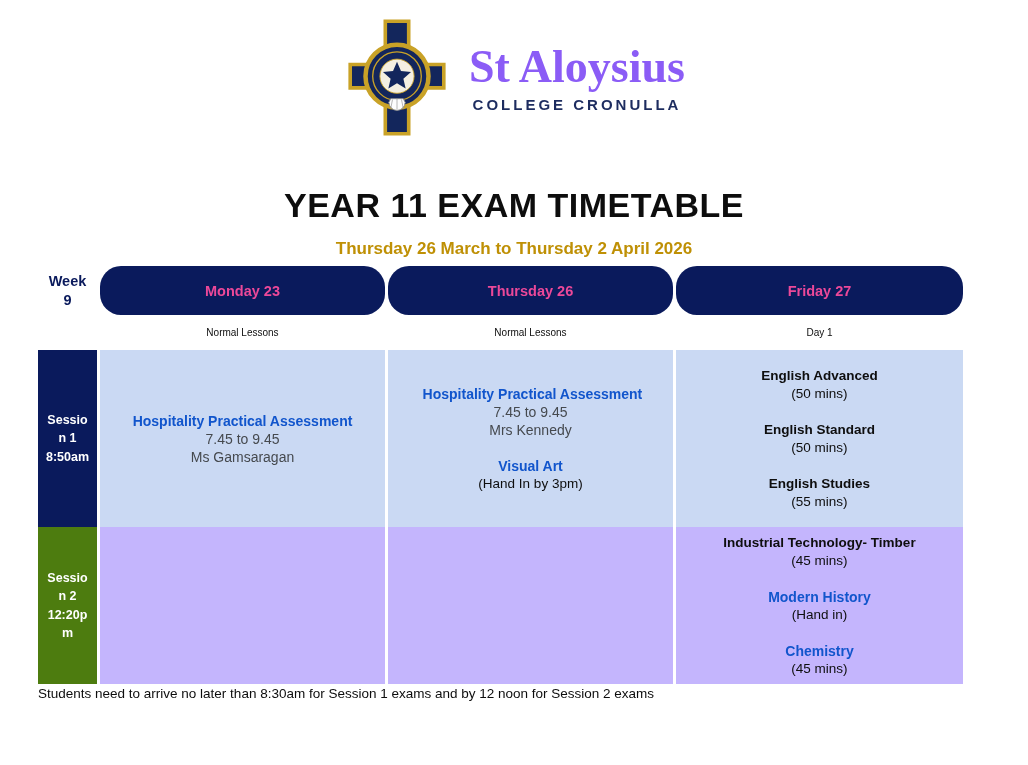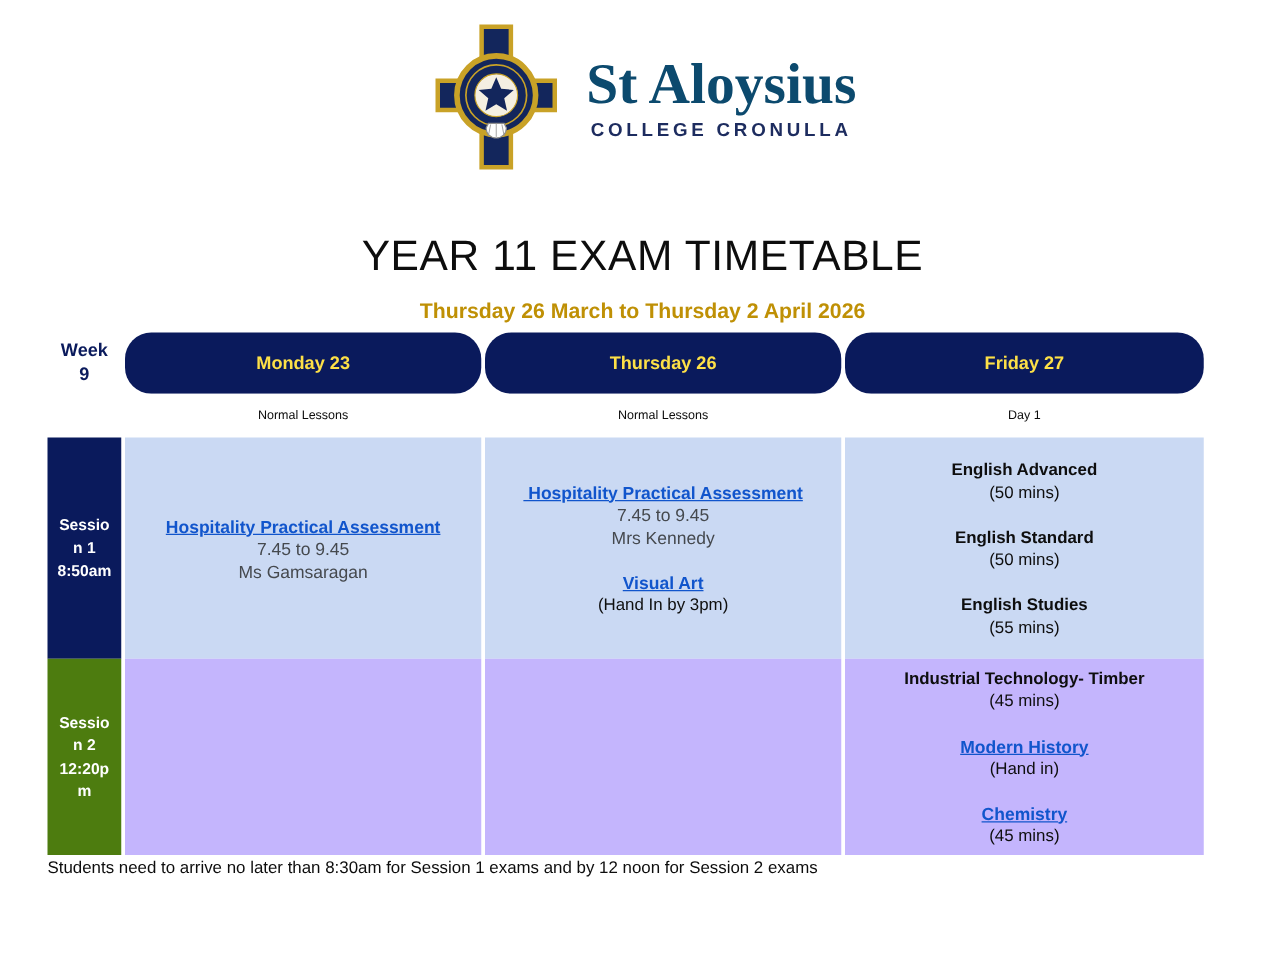--- a/index.html
+++ b/index.html
@@ -5,54 +5,54 @@
   html,body{margin:0;padding:0;background:#ffffff;}
   #page{position:relative;width:1028px;height:765px;background:#ffffff;overflow:hidden;
         font-family:"Liberation Sans",sans-serif;}
 
   
   .logo{position:absolute;top:12px;left:0;right:0;height:132px;
         display:flex;justify-content:center;align-items:center;gap:18px;}
   .crest{width:108px;height:126px;flex:0 0 auto;}
   .wordmark{display:flex;flex-direction:column;align-items:center;}
   .logo-name{font-family:"Liberation Serif","DejaVu Serif",serif;font-weight:700;
-             font-size:46px;line-height:1.05;color:#0c4a6e;}
+             font-size:46px;line-height:1.05;color:#8b5cf6;}
   .logo-sub{margin-top:4px;font-size:15px;font-weight:700;letter-spacing:3px;color:#1d2c5f;}
 
   
   .title{position:absolute;top:186px;left:0;width:100%;text-align:center;
-         font-size:34px;font-weight:400;color:#0d0d0d;letter-spacing:.5px;}
+         font-size:34px;font-weight:700;color:#0d0d0d;letter-spacing:.5px;}
   .subtitle{position:absolute;top:239px;left:0;width:100%;text-align:center;
             font-size:17px;font-weight:700;color:#bf9005;}
 
   
   .grid{position:absolute;left:38px;top:266px;display:grid;
         grid-template-columns:59px 285px 285px 287px;
         grid-template-rows:49px 35px 177px 157px;
         column-gap:3px;row-gap:0;}
-  .th{background:#0a1a5c;color:#fde047;display:flex;align-items:center;justify-content:center;
+  .th{background:#0a1a5c;color:#ec4899;display:flex;align-items:center;justify-content:center;
       font-size:14.5px;font-weight:600;border-radius:21px;}
   .week{display:flex;align-items:center;justify-content:center;text-align:center;
         color:#0a1a5c;font-weight:700;font-size:14.5px;line-height:1.3;padding:0 8px;}
   .daytype{display:flex;align-items:center;justify-content:center;
            font-size:10px;color:#0d0d0d;background:#ffffff;}
   .slabel{color:#ffffff;font-weight:600;font-size:12.5px;text-align:center;
           display:flex;align-items:center;justify-content:center;line-height:1.45;
           padding:0 6px;overflow-wrap:anywhere;}
   .s1{background:#0a1a5c;}
   .s2{background:#4d7c0f;}
   .cell{display:flex;flex-direction:column;align-items:center;justify-content:center;
         text-align:left;padding:6px 8px;}
   .blue{background:#cad9f3;}
   .cream{background:#c4b5fd;}
 
   .cell-line{line-height:18px;font-size:14px;color:#45494e;white-space:pre-wrap;}
   .cell-line.bold{color:#0e0e0e;font-weight:700;font-size:13.5px;}
   .cell-line.dark{color:#0e0e0e;font-size:13.5px;}
-  .cell-line.link{color:#1155cc;font-weight:700;text-decoration:underline;cursor:pointer;}
+  .cell-line.link{color:#1155cc;font-weight:700;cursor:pointer;}
 
   
   .footer-note{position:absolute;left:38px;top:686px;font-size:13.5px;color:#0d0d0d;}
 </style>
 </head>
 <body>
 
 <div id="page">
 
   <div class="logo">

